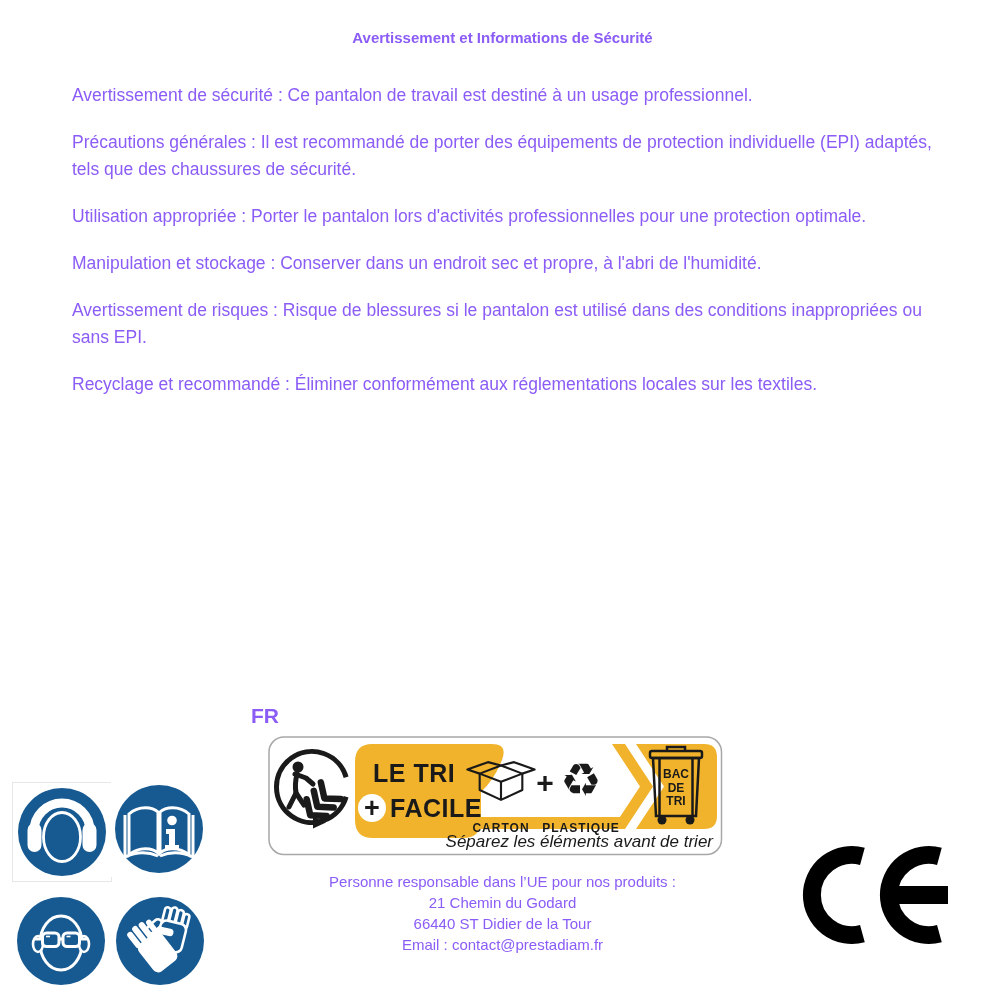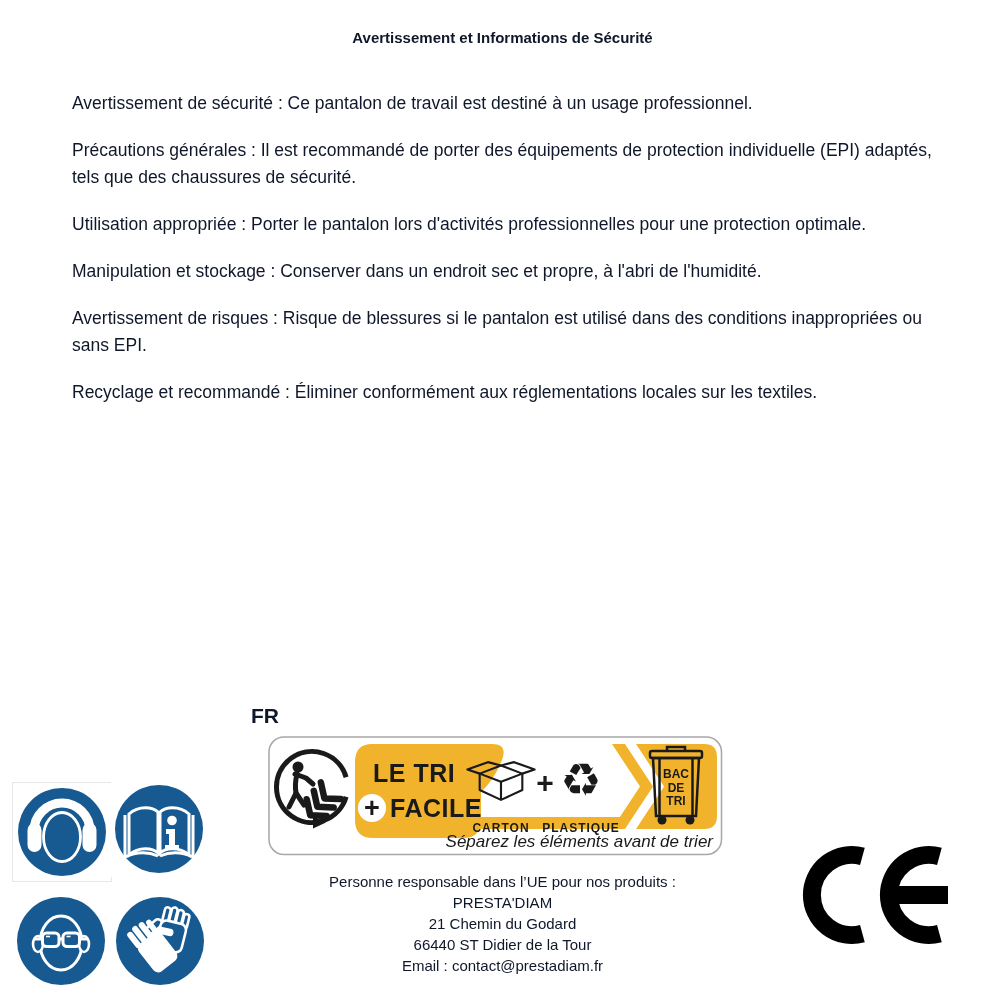--- a/index.html
+++ b/index.html
@@ -1,21 +1,21 @@
 <!DOCTYPE html>
 <html><head>
 <meta charset="utf-8">
 <style>
   html,body{margin:0;padding:0;background:#fff;}
   .page{position:relative;width:1005px;height:1005px;background:#fff;overflow:hidden;
-        font-family:"Liberation Sans",sans-serif;color:#0f172a;}
+        font-family:"Liberation Sans",sans-serif;color:#8b5cf6;}
   .title{position:absolute;top:29px;left:0;right:0;text-align:center;
          font-size:15px;font-weight:700;}
   .bodytext{position:absolute;left:72px;top:82px;width:868px;}
-  .bodytext p{margin:8px 0 20px 0;font-size:17.5px;line-height:27px;}
+  .bodytext p{margin:0 0 20px 0;font-size:17.5px;line-height:27px;}
   .fr-label{position:absolute;left:251px;top:704px;font-size:21px;font-weight:700;}
   .tri-svg{position:absolute;left:268px;top:736px;}
   .contact{position:absolute;left:0;top:871px;width:100%;text-align:center;
            font-size:15px;font-weight:400;line-height:21px;}
   .icon-card{position:absolute;background:#fff;}
   .icon-card.bordered{border:1px solid #e7e7e7;}
   .ce-svg{position:absolute;left:795px;top:840px;}
 </style>
 </head>
 <body>
@@ -141,21 +141,20 @@
       <text x="0" y="-8" font-size="12" font-weight="700" fill="#1a1a1a" text-anchor="middle">BAC</text>
       <text x="0" y="5.5" font-size="12" font-weight="700" fill="#1a1a1a" text-anchor="middle">DE</text>
       <text x="0" y="19" font-size="12" font-weight="700" fill="#1a1a1a" text-anchor="middle">TRI</text>
     </g>
 
     <text x="445" y="111" font-size="17" font-style="italic" fill="#1a1a1a" text-anchor="end">Séparez les éléments avant de trier</text>
   </svg>
 
   <div class="contact">
     <div>Personne responsable dans l’UE pour nos produits :</div>
-    <div>PRESTA'DIAM</div>
     <div>21 Chemin du Godard</div>
     <div>66440 ST Didier de la Tour</div>
     <div>Email : contact@prestadiam.fr</div>
   </div>
 
   <svg class="ce-svg" width="160" height="110" viewBox="0 0 160 110">
     <path d="M 67.4,16.4 A 40 40 0 1 0 67.4,93.6" fill="none" stroke="#000" stroke-width="18"></path>
     <path d="M 144.4,16.4 A 40 40 0 1 0 144.4,93.6" fill="none" stroke="#000" stroke-width="18"></path>
     <rect x="98" y="46" width="55" height="18" fill="#000"></rect>
   </svg>

